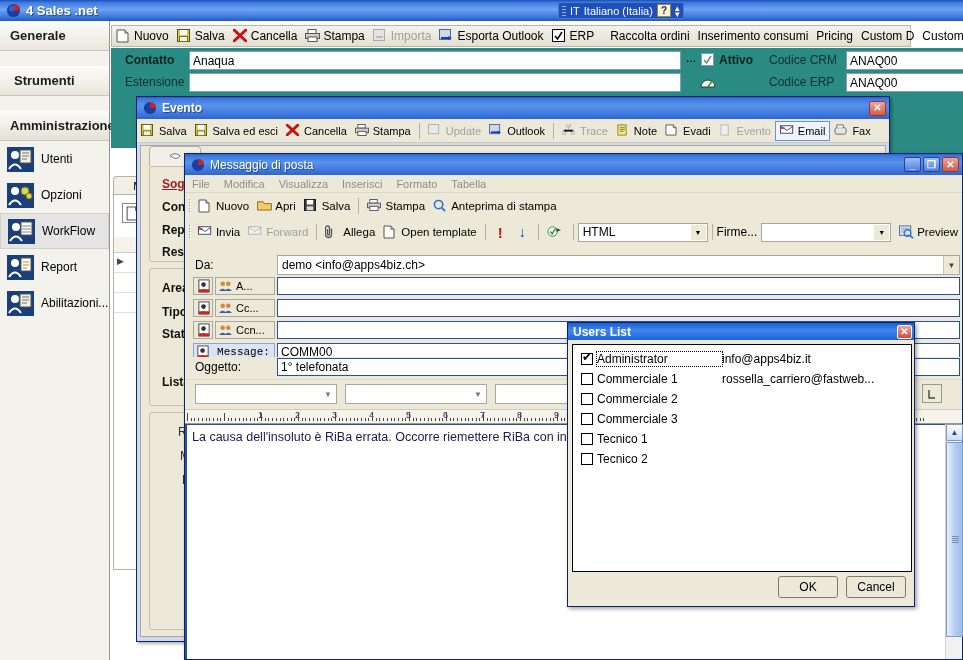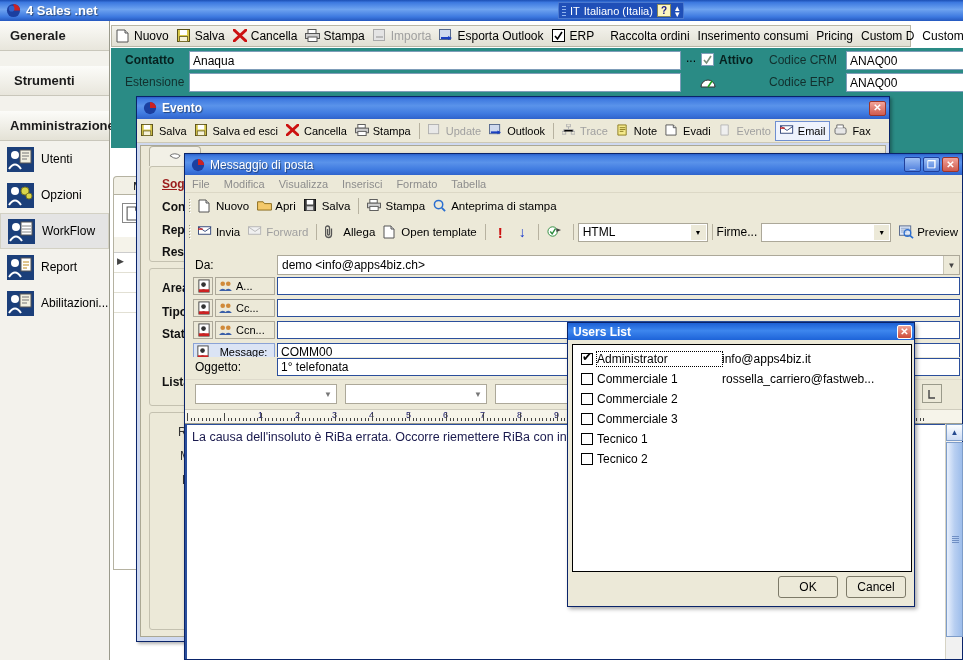--- a/index.html
+++ b/index.html
@@ -841,21 +841,21 @@
         <svg width="15" height="12" viewBox="0 0 16 13">
             <circle cx="5" cy="4" r="2.5" fill="#d08a3a"></circle>
             <path d="M1 12q4-5 8 0" fill="#3a5fa8"></path>
             <circle cx="11" cy="4" r="2.5" fill="#d08a3a"></circle>
             <path d="M7 12q4-5 8 0" fill="#3a5fa8"></path>
           </svg>
         <span>Ccn...</span>
       </div>
       <div class="f-input" style="left:92px; top:66px; width:683px; height:18px;"></div>
 
-      <div class="f-btn sel" style="left:8px; top:88px; width:82px; height:18px;">
+      <div class="f-btn sel" style="left:8px; top:88px; width:82px; height:18px;font-family:Liberation Mono, monospace;">
         <svg width="14" height="14" viewBox="0 0 15 15">
             <rect x="2" y="1" width="11" height="13" fill="#fff" stroke="#444"></rect>
             <circle cx="7" cy="6" r="2.5" fill="#333"></circle>
             <path d="M3.5 13q3.5-4 7 0" fill="#333"></path>
             <rect x="2" y="11" width="11" height="3" fill="#cc2222"></rect>
           </svg>
         <span style="flex:1;text-align:center;">Message:</span>
       </div>
       <div class="f-input" style="left:92px; top:88px; width:683px; height:18px;">COMM00</div>
     </div>

